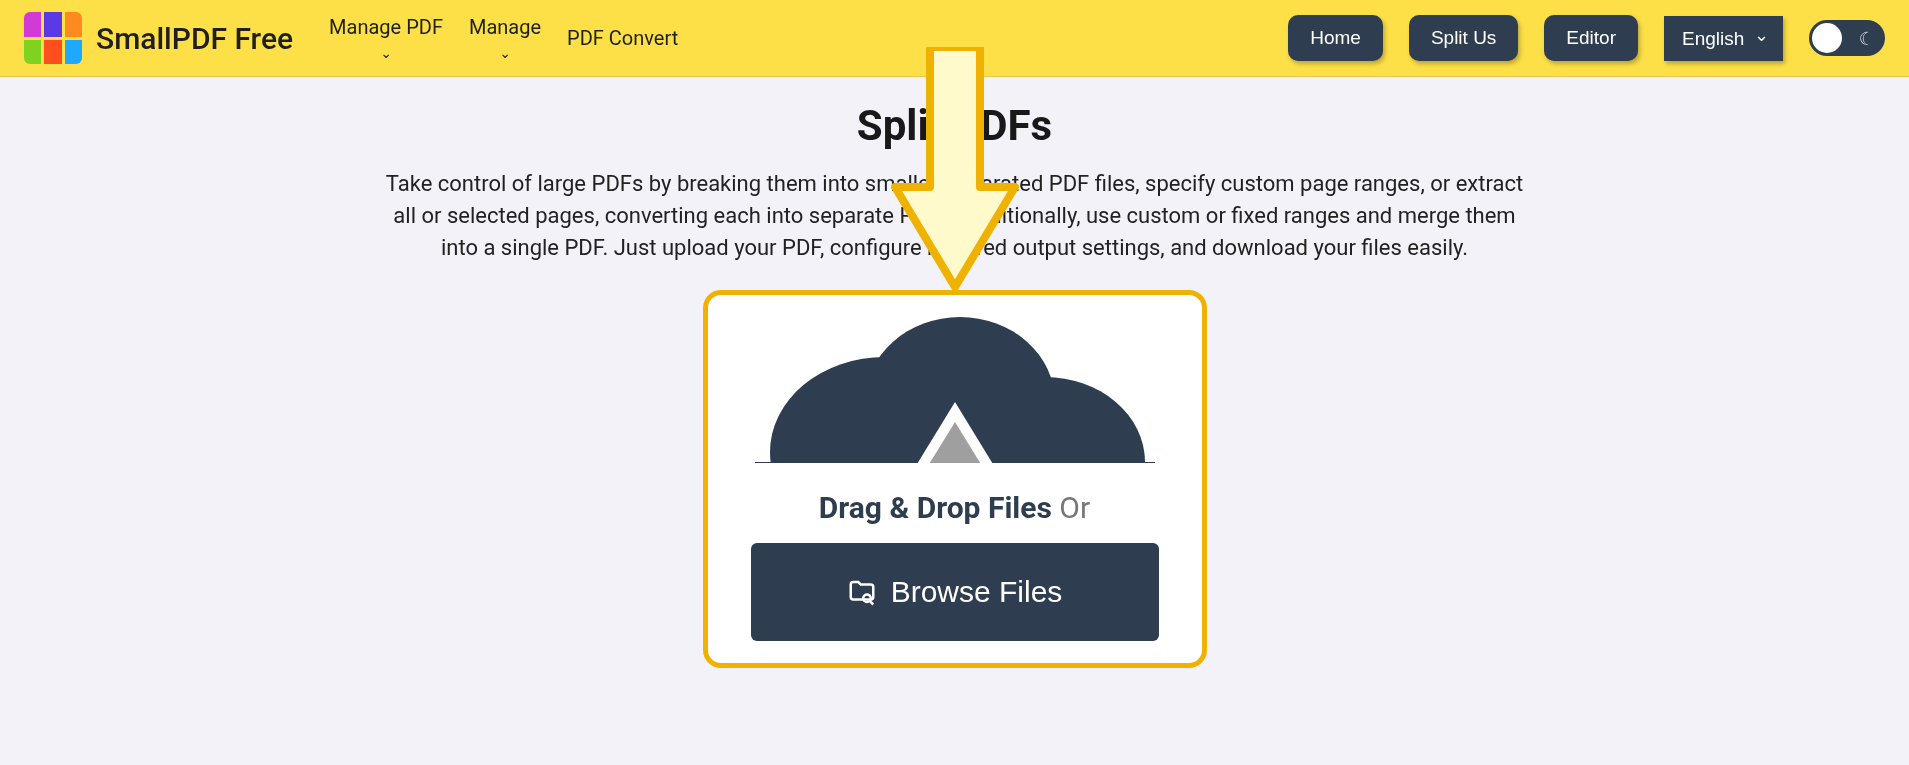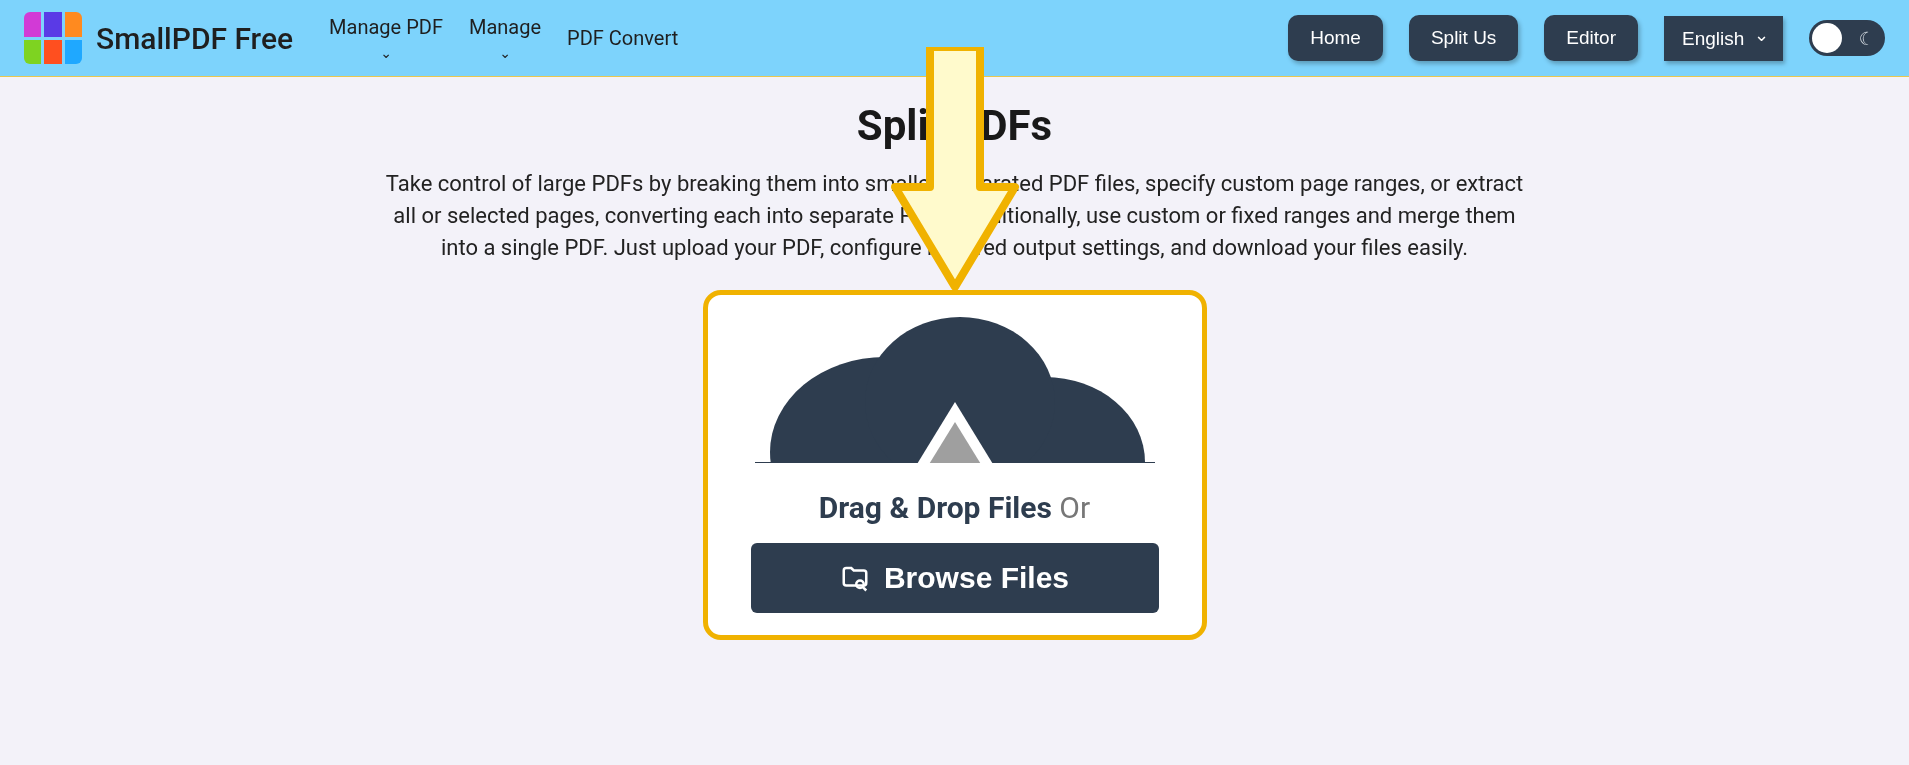--- a/index.html
+++ b/index.html
@@ -1,17 +1,17 @@
 <!DOCTYPE html>
 <html><head>
 <meta charset="utf-8">
 <style>
 * { margin: 0; padding: 0; box-sizing: border-box; }
 body { font-family: -apple-system, BlinkMacSystemFont, "Segoe UI", Roboto, sans-serif; background: #f3f2f9; width: 1909px; }
-.header { background: #7dd3fc; display: flex; align-items: center; padding: 12px 24px; border-bottom: 1px solid #e8c84f; gap: 16px; }
+.header { background: #fde047; display: flex; align-items: center; padding: 12px 24px; border-bottom: 1px solid #e8c84f; gap: 16px; }
 .logo-block { display: flex; align-items: center; gap: 14px; }
 .logo-grid { width: 58px; height: 52px; display: grid; grid-template-columns: repeat(3,1fr); grid-template-rows: repeat(2,1fr); gap: 3px; border-radius: 6px; overflow: hidden; }
 .logo-grid div { width: 100%; height: 100%; }
 .brand { font-size: 30px; font-weight: 500; color: #1f1f1f; }
 .nav { display: flex; align-items: center; gap: 26px; margin-left: 20px; }
 .nav-item { display: flex; align-items: center; gap: 6px; font-size: 20px; color: #1f1f1f; cursor: pointer; flex-direction: column; }
 .chev { font-size: 14px; }
 .spacer { flex: 1; }
 .right-nav { display: flex; align-items: center; gap: 26px; }
 .btn-dark { background: #2e3d4f; color: #fff; font-size: 19px; padding: 12px 22px; border-radius: 10px; border: none; cursor: pointer; box-shadow: 2px 3px 4px rgba(0,0,0,.25); }
@@ -22,21 +22,21 @@
 .toggle-knob { width: 30px; height: 30px; background: #fff; border-radius: 50%; position: absolute; left: 3px; }
 .toggle-moon { position: absolute; right: 10px; color: #cfd6dd; font-size: 18px; }
 .main { max-width: 1400px; margin: 0 auto; text-align: center; padding: 24px 20px 40px; position: relative; }
 .title { font-size: 42px; font-weight: 700; color: #191919; margin-bottom: 18px; }
 .desc { font-size: 22px; color: #222; line-height: 1.45; max-width: 1160px; margin: 0 auto 26px; }
 .upload-box { width: 504px; margin: 0 auto; background: #fff; border: 5px solid #f0b200; border-radius: 18px; padding: 0 0 22px; overflow: hidden; }
 .cloud-wrap { height: 168px; position: relative; overflow: hidden; }
 .cloud-svg { position: absolute; left: 50%; transform: translateX(-50%); top: 12px; }
 .dd-line { font-size: 30px; font-weight: 400; color: #777; margin: 27px 0 18px; }
 .dd-line .bold { font-weight: 700; color: #2e3d4f; }
-.browse-btn { background: #2e3d4f; color: #fff; font-size: 30px; font-weight: 700; padding: 18px 0; width: 408px; border: none; border-radius: 6px; cursor: pointer; display: inline-flex; align-items: center; justify-content: center; gap: 14px; }
+.browse-btn { background: #2e3d4f; color: #fff; font-size: 30px; font-weight: 400; padding: 32px 0; width: 408px; border: none; border-radius: 6px; cursor: pointer; display: inline-flex; align-items: center; justify-content: center; gap: 14px; }
 .arrow-overlay { position: absolute; left: 50%; transform: translateX(-50%); top: -30px; z-index: 5; pointer-events: none; }
 </style>
 </head>
 <body>
 
 <header class="header">
   <div class="logo-block">
     <div class="logo-grid">
       <div style="background:#d23ad6"></div>
         <div style="background:#5a3ae6"></div>

